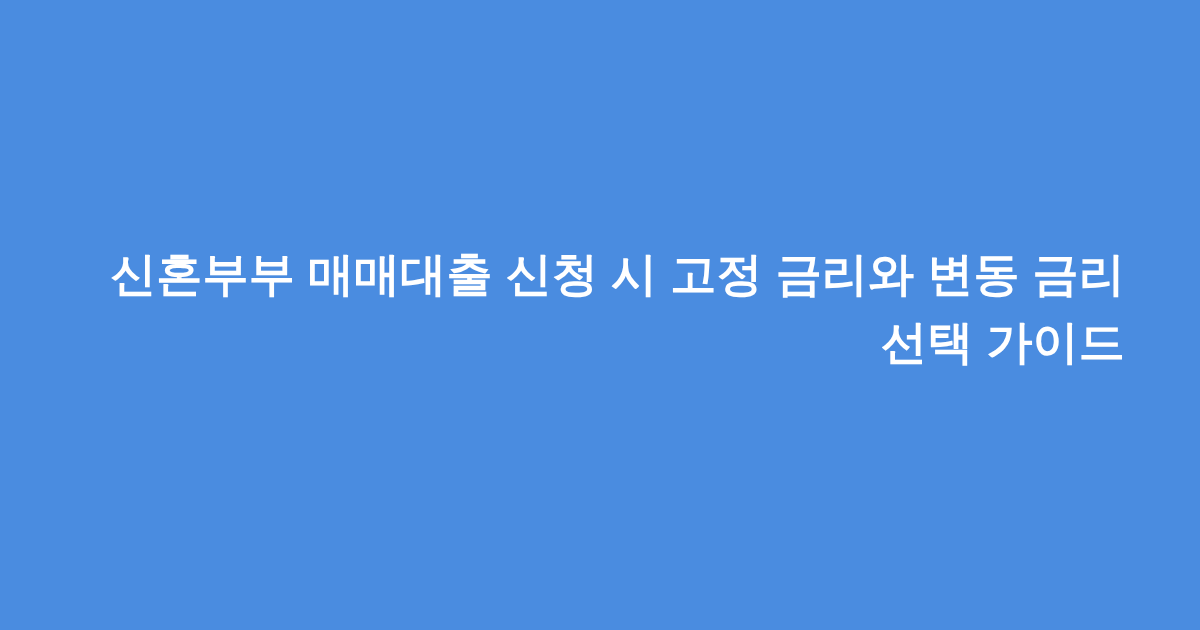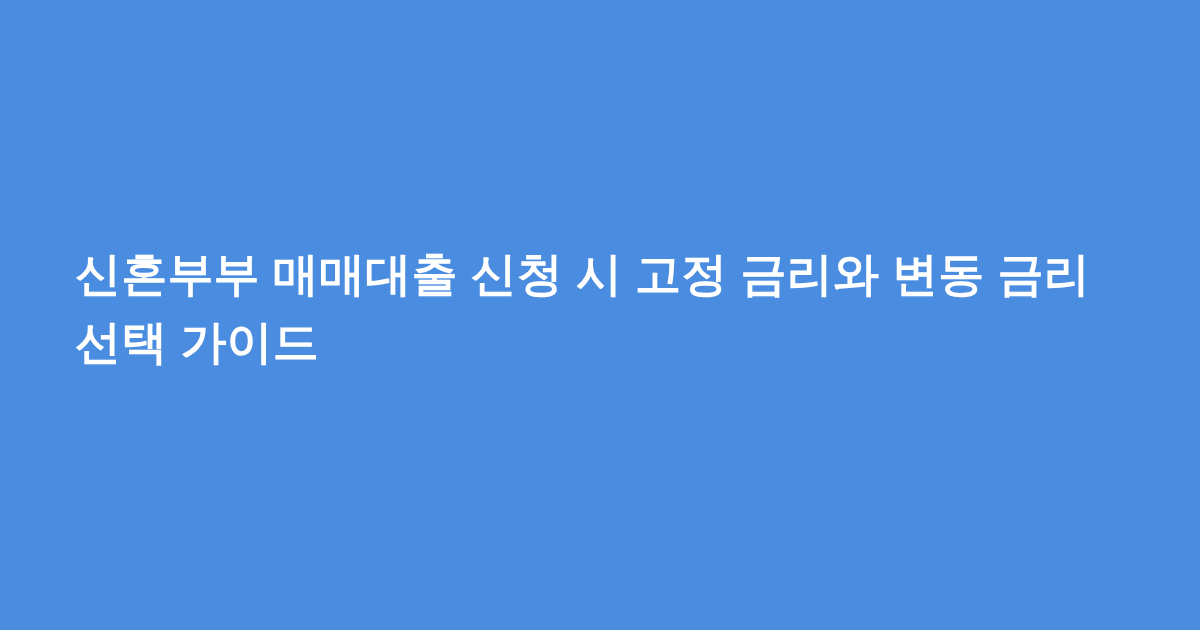--- a/index.html
+++ b/index.html
@@ -27,21 +27,21 @@
     justify-content: center;
   }
 
   
   .title-block {
     box-sizing: border-box;
     width: 1070px;
     padding: 0 10px;
     
     margin-top: -14px;
-    text-align: left;
+    text-align: right;
   }
 
   .card-title {
     margin: 0;
     color: #ffffff;
     font-family: "Liberation Sans", "DejaVu Sans", sans-serif;
     font-size: 46px;
     font-weight: 700;
     line-height: 68px;
     letter-spacing: 0.2px;

